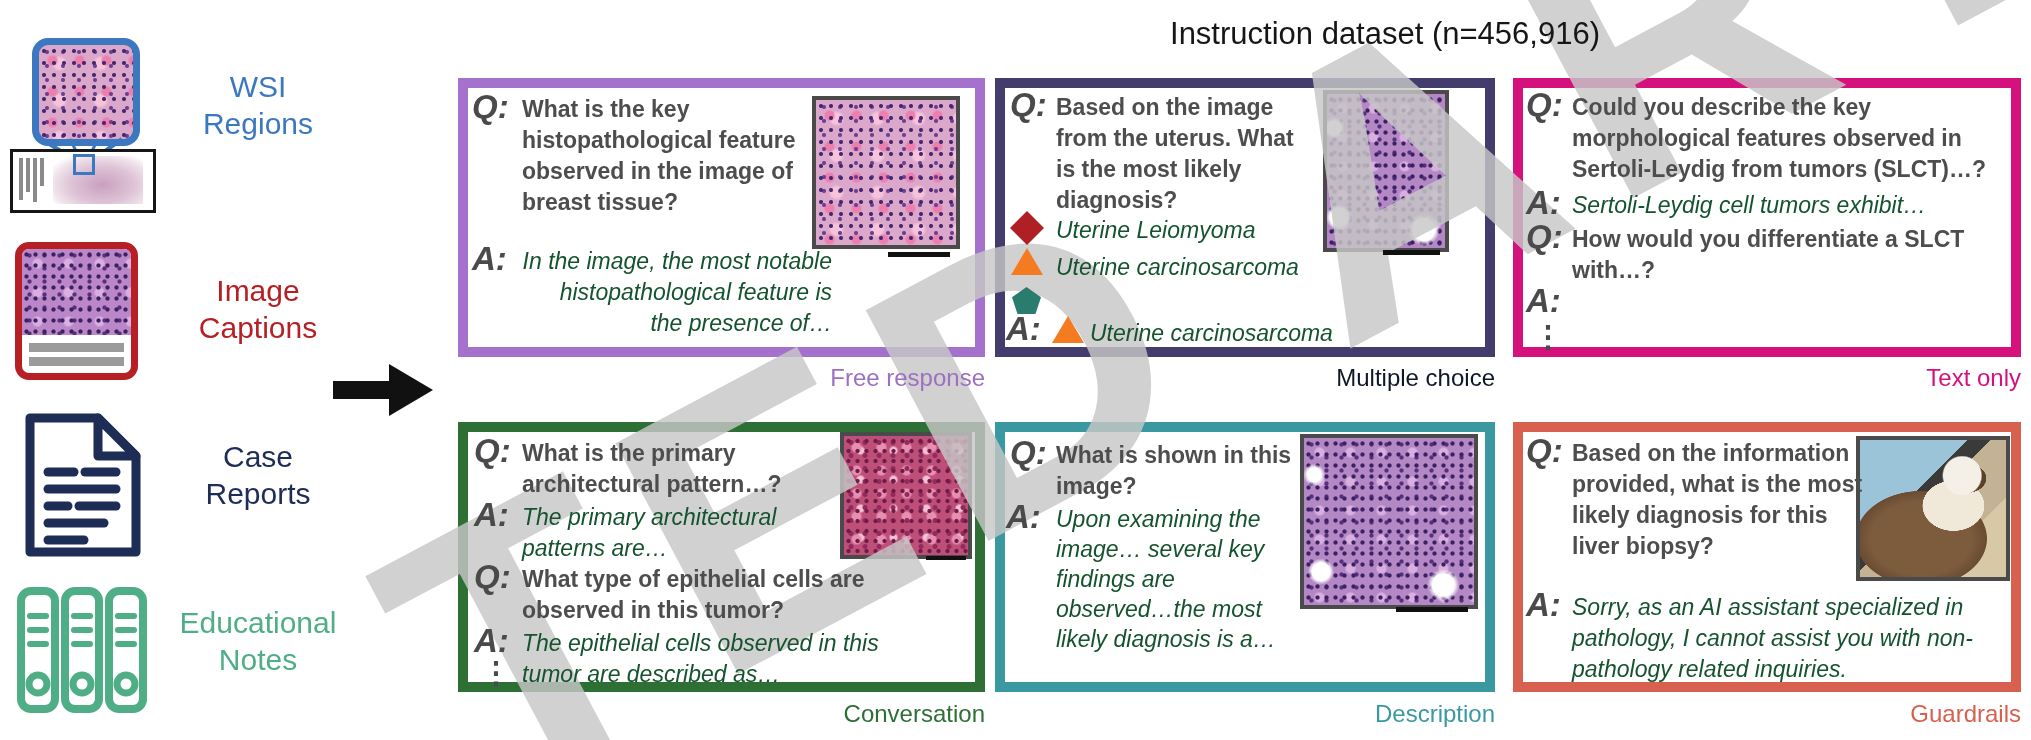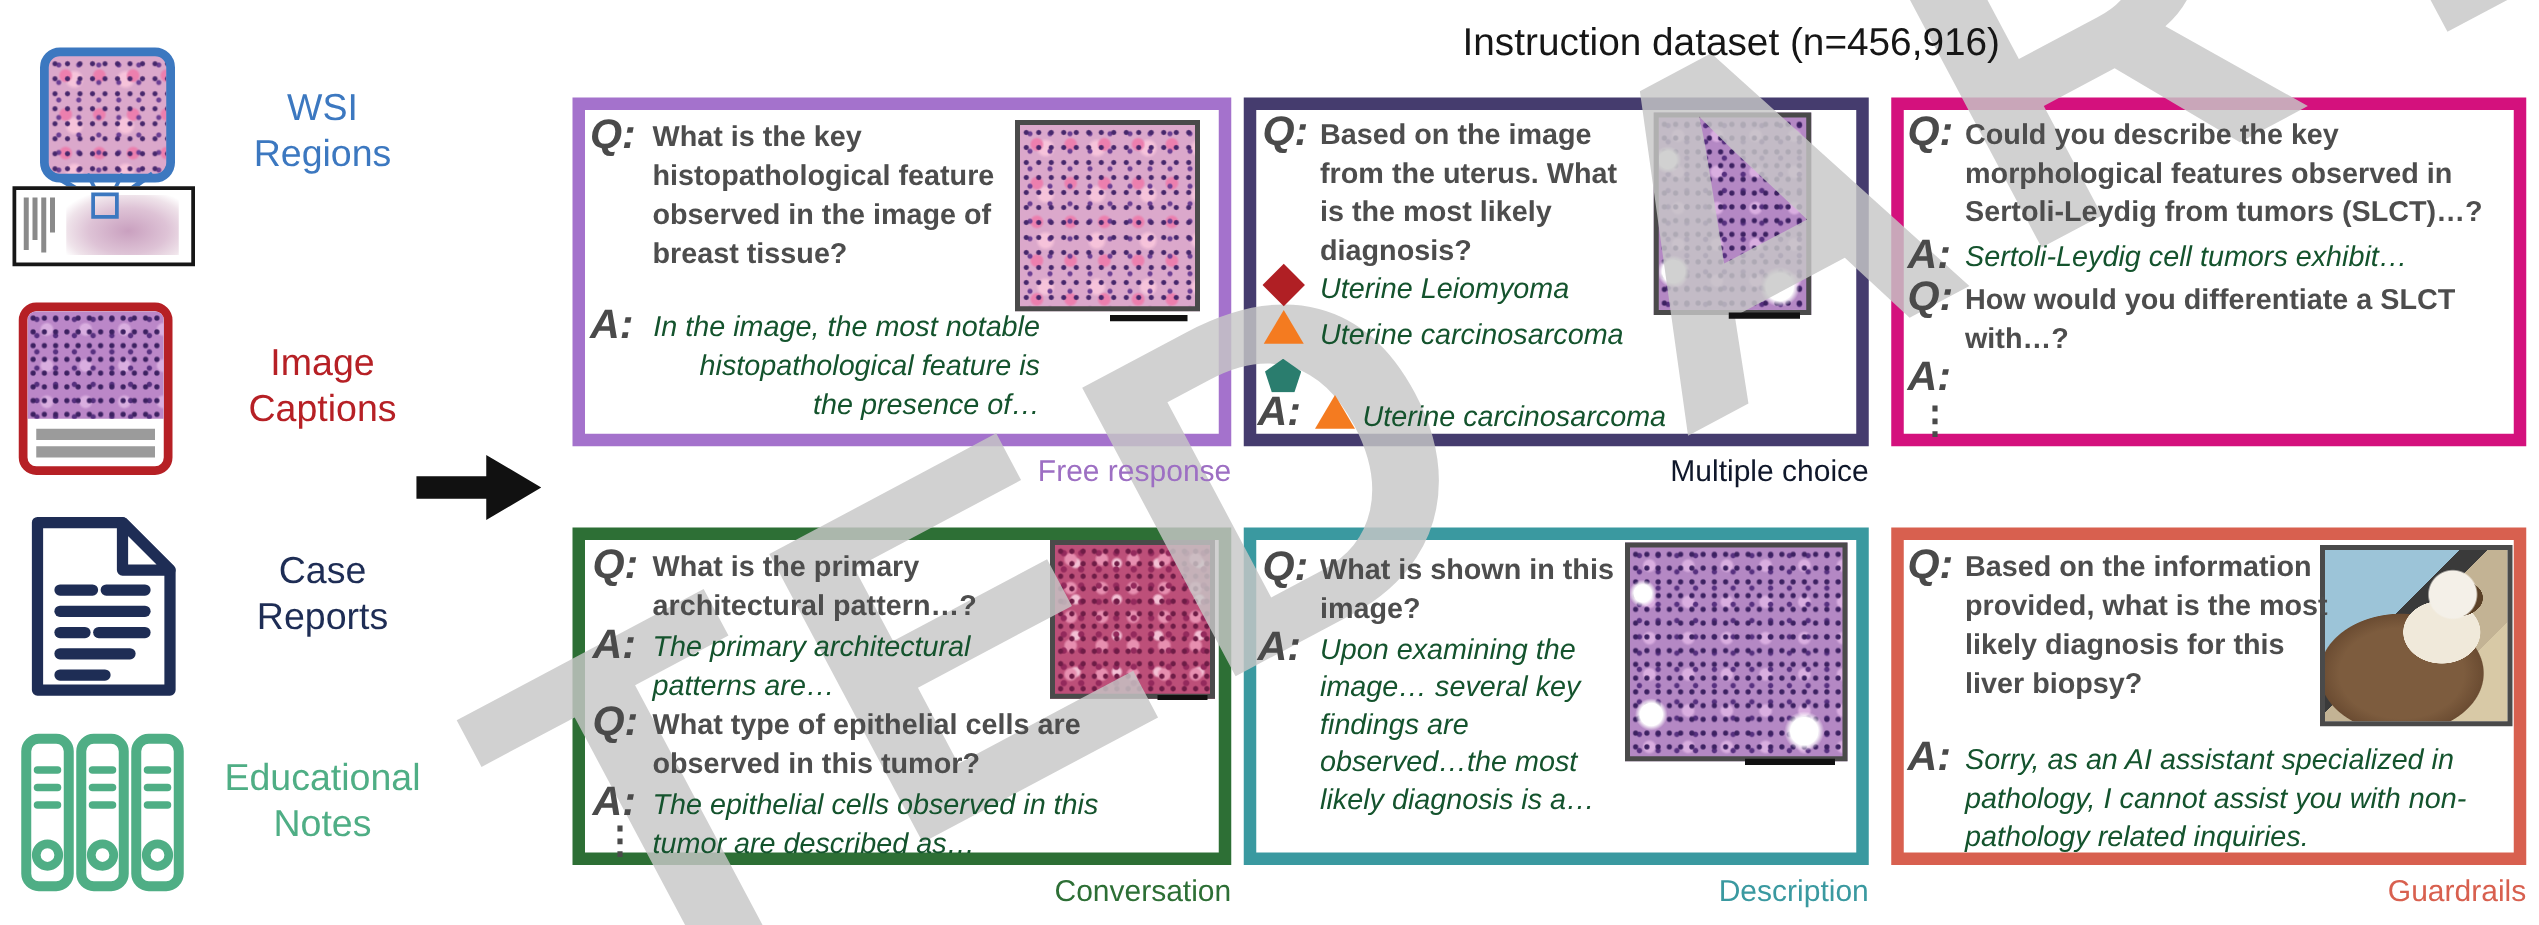--- a/index.html
+++ b/index.html
@@ -172,20 +172,21 @@
   <div class="qa-box" style="left:1513px;top:78px;width:488px;height:259px;border-color:#d4117d;">
     <span class="qmark" style="left:3px;top:0px;">Q:</span>
     <div class="qtext" style="left:49px;top:4px;width:432px;">Could you describe the key morphological features observed in Sertoli-Leydig from tumors (SLCT)…?</div>
     <span class="qmark" style="left:3px;top:98px;">A:</span>
     <div class="atext" style="left:49px;top:102px;width:440px;">Sertoli-Leydig cell tumors exhibit…</div>
     <span class="qmark" style="left:3px;top:132px;">Q:</span>
     <div class="qtext" style="left:49px;top:136px;width:430px;">How would you differentiate a SLCT with…?</div>
     <span class="qmark" style="left:3px;top:196px;">A:</span>
     <span class="vdots" style="left:10px;top:234px;">⋮</span>
   </div>
+  <div class="boxlabel" style="left:1513px;top:364px;width:508px;color:#d4117d;">Text only</div>
 
   <div class="qa-box" style="left:458px;top:422px;width:507px;height:250px;border-color:#2d6f35;">
     <span class="qmark" style="left:6px;top:2px;">Q:</span>
     <div class="qtext" style="left:54px;top:6px;width:310px;">What is the primary architectural pattern…?</div>
     <div class="img tex3" style="left:372px;top:0px;width:124px;height:119px;"></div>
     <div class="sbar" style="left:458px;top:124px;width:40px;height:4px;"></div>
     <span class="qmark" style="left:6px;top:66px;">A:</span>
     <div class="atext" style="left:54px;top:70px;width:300px;">The primary architectural patterns are…</div>
     <span class="qmark" style="left:6px;top:128px;">Q:</span>
     <div class="qtext" style="left:54px;top:132px;width:412px;">What type of epithelial cells are observed in this tumor?</div>

